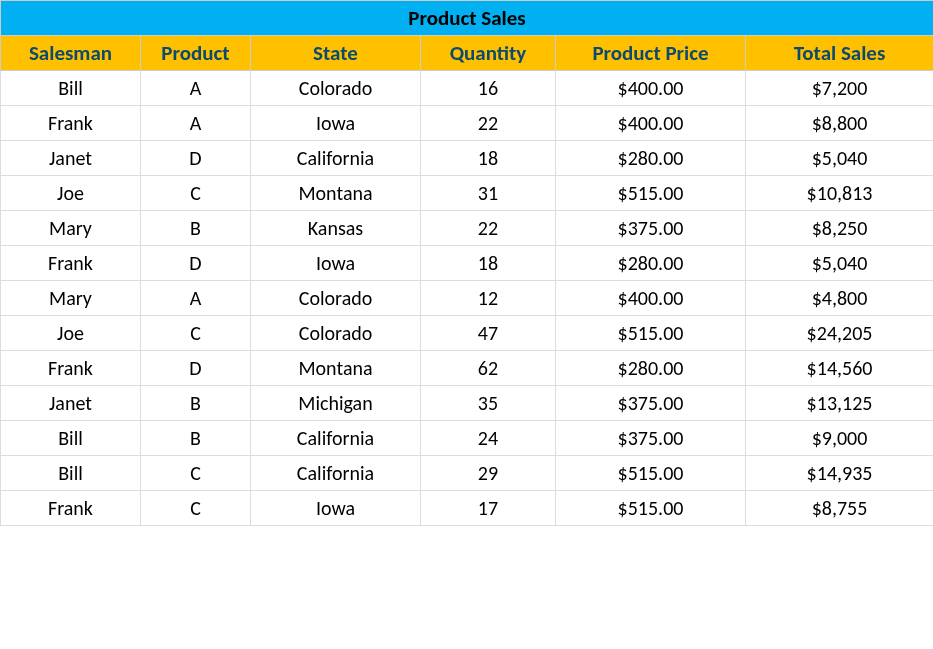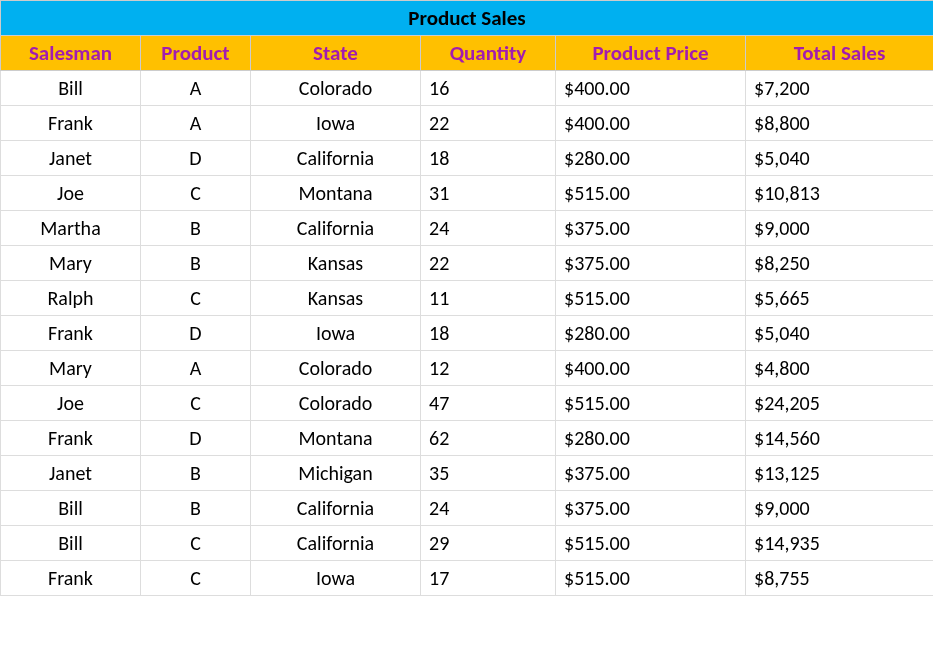--- a/index.html
+++ b/index.html
@@ -25,42 +25,42 @@
       background: #00B0F0;
       color: #000;
       font-weight: bold;
       text-align: center;
       padding: 4px 6px;
       border: 1px solid #ccc;
       font-size: 21px;
     }
     .header-row th {
       background: #FFC000;
-      color: #a21caf;
+      color: #0c4a6e;
       font-weight: bold;
       text-align: center;
       padding: 4px 6px;
       border: 1px solid #ccc;
       font-size: 21px;
     }
     tbody td {
       padding: 5px 8px;
       border: 1px solid #ddd;
       background: #fff;
       height: 34px;
       font-size: 20px;
     }
     .col-salesman { width: 140px; }
     .col-product { width: 110px; }
     .col-state { width: 170px; }
     .col-quantity { width: 135px; }
     .col-price { width: 190px; }
     .col-total { width: 188px; }
     .txt-left { text-align: center; }
-    .txt-right { text-align: left; }
+    .txt-right { text-align: center; }
   </style>
 </head>
 <body>
 
 <div class="table-container">
   <table>
     <colgroup>
       <col class="col-salesman">
       <col class="col-product">
       <col class="col-state">
@@ -108,42 +108,26 @@
         </tr>
         <tr>
           <td class="txt-left">Joe</td>
           <td class="txt-left">C</td>
           <td class="txt-left">Montana</td>
           <td class="txt-right">31</td>
           <td class="txt-right">$515.00</td>
           <td class="txt-right">$10,813</td>
         </tr>
         <tr>
-          <td class="txt-left">Martha</td>
-          <td class="txt-left">B</td>
-          <td class="txt-left">California</td>
-          <td class="txt-right">24</td>
-          <td class="txt-right">$375.00</td>
-          <td class="txt-right">$9,000</td>
-        </tr>
-        <tr>
           <td class="txt-left">Mary</td>
           <td class="txt-left">B</td>
           <td class="txt-left">Kansas</td>
           <td class="txt-right">22</td>
           <td class="txt-right">$375.00</td>
           <td class="txt-right">$8,250</td>
-        </tr>
-        <tr>
-          <td class="txt-left">Ralph</td>
-          <td class="txt-left">C</td>
-          <td class="txt-left">Kansas</td>
-          <td class="txt-right">11</td>
-          <td class="txt-right">$515.00</td>
-          <td class="txt-right">$5,665</td>
         </tr>
         <tr>
           <td class="txt-left">Frank</td>
           <td class="txt-left">D</td>
           <td class="txt-left">Iowa</td>
           <td class="txt-right">18</td>
           <td class="txt-right">$280.00</td>
           <td class="txt-right">$5,040</td>
         </tr>
         <tr>

